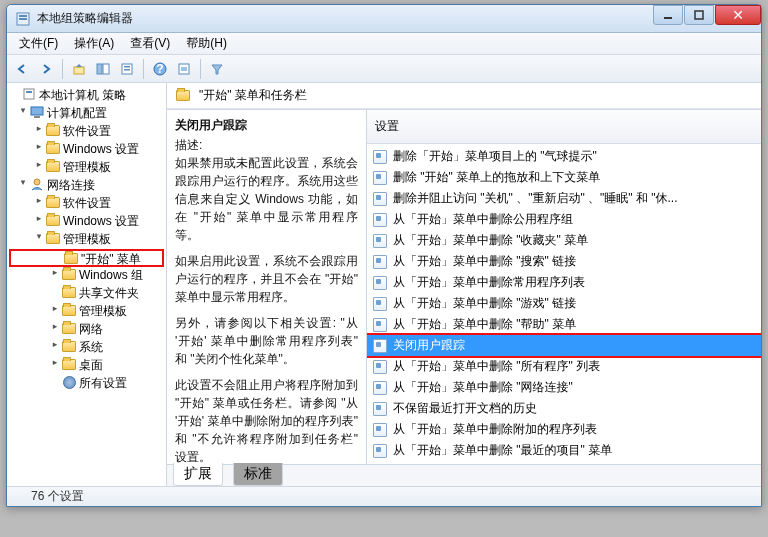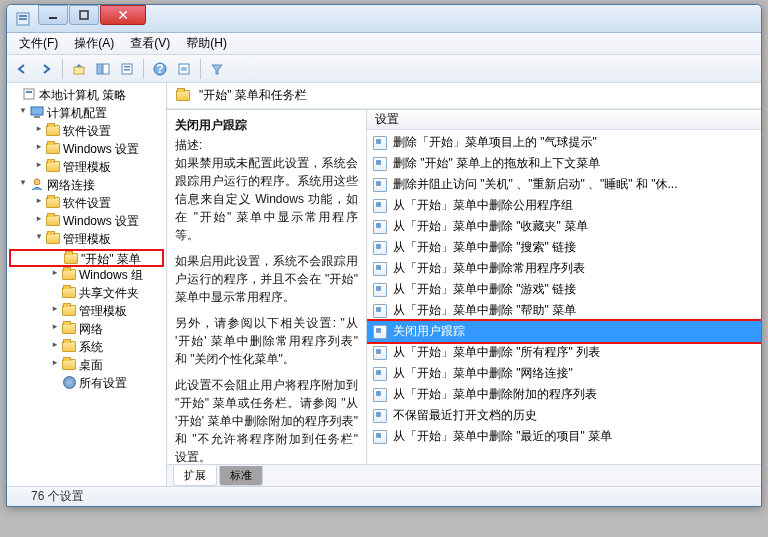--- a/index.html
+++ b/index.html
@@ -27,45 +27,46 @@
 .folder:before{content:"";position:absolute;top:-3px;left:0;width:6px;height:3px;background:#f5c84e;border:1px solid #c9a033;border-bottom:none;border-radius:1px 1px 0 0}
 .gear{width:13px;height:13px;border:1px solid #3b6ea5;border-radius:50%;background:radial-gradient(circle,#a8c4e4,#5b8bbd)}
 .hl-red{border:2px solid #e11;padding:0}
 .right{flex:1;display:flex;flex-direction:column;overflow:hidden}
 .header{height:26px;background:#fff;border-bottom:1px solid #e3e8ef;display:flex;align-items:center;padding:0 8px;gap:6px}
 .content{flex:1;display:flex;overflow:hidden;border-top:1px solid #cfd8e2}
 .desc{width:200px;border-right:1px solid #cfd8e2;padding:6px 8px;overflow:auto;font-size:12px;color:#111;line-height:1.5}
 .desc h4{font-size:12px;font-weight:bold;margin-bottom:2px}
 .desc p{margin-bottom:8px;text-align:justify}
 .list{flex:1;overflow:auto;position:relative}
-.list-header{height:20px;background:linear-gradient(#fdfdfe,#eef1f6);border-bottom:1px solid #d6dde6;display:flex;align-items:center;padding:0 8px;position:sticky;top:0}
+.list-header{height:34px;background:linear-gradient(#fdfdfe,#eef1f6);border-bottom:1px solid #d6dde6;display:flex;align-items:center;padding:0 8px;position:sticky;top:0}
 .list-body{padding:2px 0 20px}
 .list-row{height:21px;display:flex;align-items:center;padding:0 6px;gap:6px;cursor:pointer;white-space:nowrap}
 .list-row.sel{background:#3399ff;color:#fff}
 .list-row.sel.hl{outline:2px solid #e11;outline-offset:0}
 .iicon{width:14px;height:14px;flex:none;border:1px solid #8aa8c8;background:linear-gradient(#fff,#e7f0fa);border-radius:1px;position:relative}
 .iicon:after{content:"";position:absolute;left:2px;top:2px;width:5px;height:5px;background:#6fa0d4;border-radius:1px}
 .tabs{height:22px;border-top:1px solid #cfd8e2;background:#f4f6fa;display:flex;align-items:flex-end;padding:0 6px}
-.tab{padding:2px 10px;border:1px solid #cfd8e2;border-top:none;background:#fff;margin-right:2px;font-size:11px;cursor:pointer;border-radius:0 0 3px 3px}
+.tab{padding:2px 10px;border:1px solid #cfd8e2;border-top:none;background:#fff;margin-right:10px;font-size:14px;cursor:pointer;border-radius:0 0 3px 3px}
 .tab.inactive{background:#a3a3a3}
 .statusbar{height:20px;background:linear-gradient(#f6f8fb,#e8eef5);border-top:1px solid #cfd8e2;display:flex;align-items:center;padding:0 24px;font-size:11px;color:#333}
 svg{display:block}
 </style>
 </head>
 <body>
 
 <div class="window">
   <div class="titlebar">
     <span class="title-icon">
       <svg width="14" height="14">
           <rect x="1" y="1" width="12" height="12" fill="#e8eef5" stroke="#5b8bbd"></rect>
           <rect x="3" y="3" width="8" height="2" fill="#5b8bbd"></rect>
           <rect x="3" y="6" width="8" height="2" fill="#5b8bbd"></rect>
         </svg>
     </span>
+    <span class="title-text">本地组策略编辑器</span>
     <div class="winbtns">
       <div class="winbtn min">
           <svg width="10" height="10">
             <rect x="1" y="7" width="8" height="2" fill="#333"></rect>
           </svg>
         </div>
       <div class="winbtn max">
           <svg width="10" height="10">
             <rect x="1" y="1" width="8" height="8" fill="none" stroke="#333" stroke-width="1.5"></rect>
           </svg>
@@ -329,25 +330,25 @@
               <div class="list-row">
                 <span class="iicon"></span>
                 <span>从「开始」菜单中删除 "所有程序" 列表</span>
               </div>
               <div class="list-row">
                 <span class="iicon"></span>
                 <span>从「开始」菜单中删除 "网络连接"</span>
               </div>
               <div class="list-row">
                 <span class="iicon"></span>
+                <span>不保留最近打开文档的历史</span>
+              </div>
+              <div class="list-row">
+                <span class="iicon"></span>
                 <span>从「开始」菜单中删除附加的程序列表</span>
-              </div>
-              <div class="list-row">
-                <span class="iicon"></span>
-                <span>不保留最近打开文档的历史</span>
               </div>
               <div class="list-row">
                 <span class="iicon"></span>
                 <span>从「开始」菜单中删除 "最近的项目" 菜单</span>
               </div>
             </div>
 
         </div>
       </div>
       <div class="tabs">

